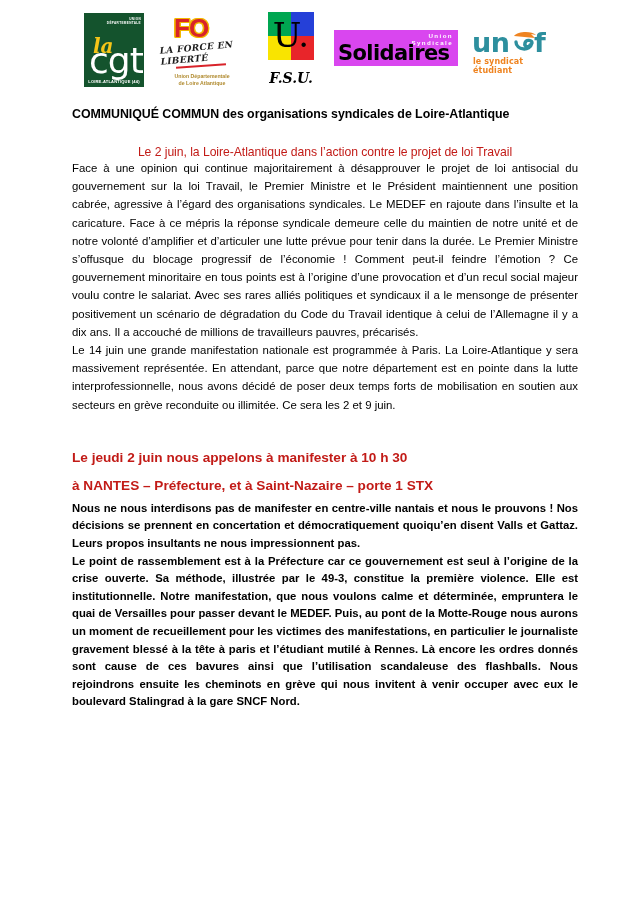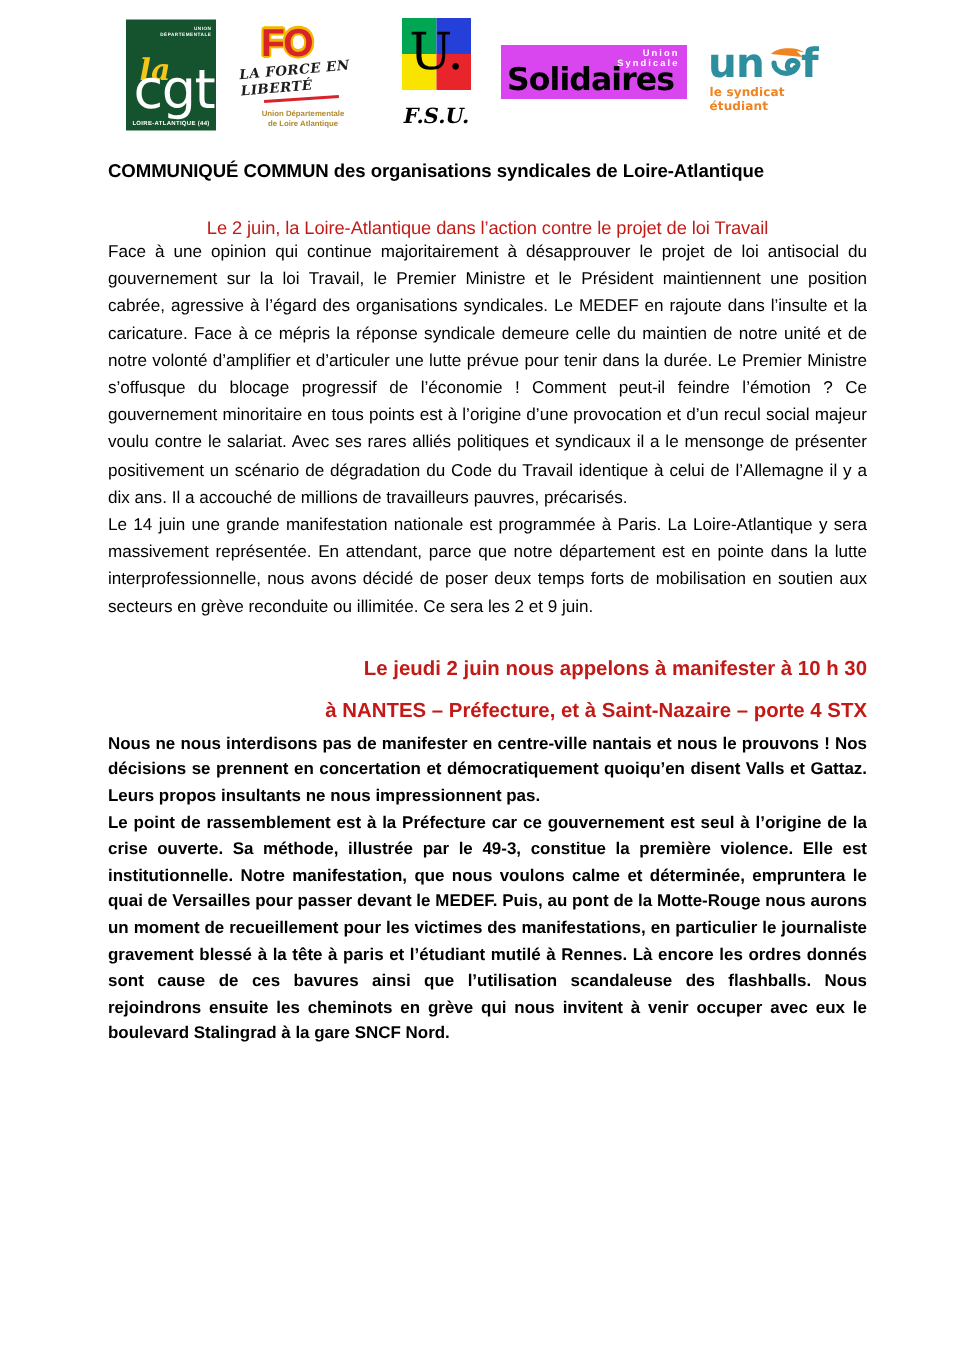--- a/index.html
+++ b/index.html
@@ -297,22 +297,22 @@
     font-size: 11.4px;
     line-height: 18.2px;
     text-align: justify;
     margin: 0;
     color: #000000;
   }
   .para-gap-1 { margin-top: 22px; }
   .para-gap-2 { margin-top: 18px; }
 
   .call-block {
-    margin-top: 18px;
-    text-align: right;
+    margin-top: 30px;
+    text-align: left;
     color: #c21b17;
     font-weight: bold;
     font-size: 13.6px;
     line-height: 28px;
   }
 
   p.bold-text {
     font-size: 11.3px;
     line-height: 17.6px;
     text-align: justify;
@@ -383,21 +383,21 @@
     <h1 class="doc-title">COMMUNIQUÉ COMMUN des organisations syndicales de Loire-Atlantique</h1>
 
     <h2 class="doc-subtitle">Le 2 juin, la Loire-Atlantique dans l’action contre le projet de loi Travail</h2>
 
     <p class="body-text para-gap-1">Face à une opinion qui continue majoritairement à désapprouver le projet de loi antisocial du gouvernement sur la loi Travail, le Premier Ministre et le Président maintiennent une position cabrée, agressive à l’égard des organisations syndicales. Le MEDEF en rajoute dans l’insulte et la caricature. Face à ce mépris la réponse syndicale demeure celle du maintien de notre unité et de notre volonté d’amplifier et d’articuler une lutte prévue pour tenir dans la durée. Le Premier Ministre s’offusque du blocage progressif de l’économie ! Comment peut-il feindre l’émotion ? Ce gouvernement minoritaire en tous points est à l’origine d’une provocation et d’un recul social majeur voulu contre le salariat. Avec ses rares alliés politiques et syndicaux il a le mensonge de présenter positivement un scénario de dégradation du Code du Travail identique à celui de l’Allemagne il y a dix ans. Il a accouché de millions de travailleurs pauvres, précarisés.</p>
 
     <p class="body-text para-gap-2">Le 14 juin une grande manifestation nationale est programmée à Paris. La Loire-Atlantique y sera massivement représentée. En attendant, parce que notre département est en pointe dans la lutte interprofessionnelle, nous avons décidé de poser deux temps forts de mobilisation en soutien aux secteurs en grève reconduite ou illimitée. Ce sera les 2 et 9 juin.</p>
 
     <div class="call-block">
       <div>Le jeudi 2 juin nous appelons à manifester à 10 h 30</div>
-      <div>à NANTES – Préfecture, et à Saint-Nazaire – porte 4 STX</div>
+      <div>à NANTES – Préfecture, et à Saint-Nazaire – porte 1 STX</div>
     </div>
 
     <p class="bold-text bold-gap-1">Nous ne nous interdisons pas de manifester en centre-ville nantais et nous le prouvons ! Nos décisions se prennent en concertation et démocratiquement quoiqu’en disent Valls et Gattaz. Leurs propos insultants ne nous impressionnent pas.</p>
 
     <p class="bold-text bold-gap-2">Le point de rassemblement est à la Préfecture car ce gouvernement est seul à l’origine de la crise ouverte. Sa méthode, illustrée par le 49-3, constitue la première violence. Elle est institutionnelle. Notre manifestation, que nous voulons calme et déterminée, empruntera le quai de Versailles pour passer devant le MEDEF. Puis, au pont de la Motte-Rouge nous aurons un moment de recueillement pour les victimes des manifestations, en particulier le journaliste gravement blessé à la tête à paris et l’étudiant mutilé à Rennes. Là encore les ordres donnés sont cause de ces bavures ainsi que l’utilisation scandaleuse des flashballs. Nous rejoindrons ensuite les cheminots en grève qui nous invitent à venir occuper avec eux le boulevard Stalingrad à la gare SNCF Nord.</p>
 
   </div>
 
 </div>
 

